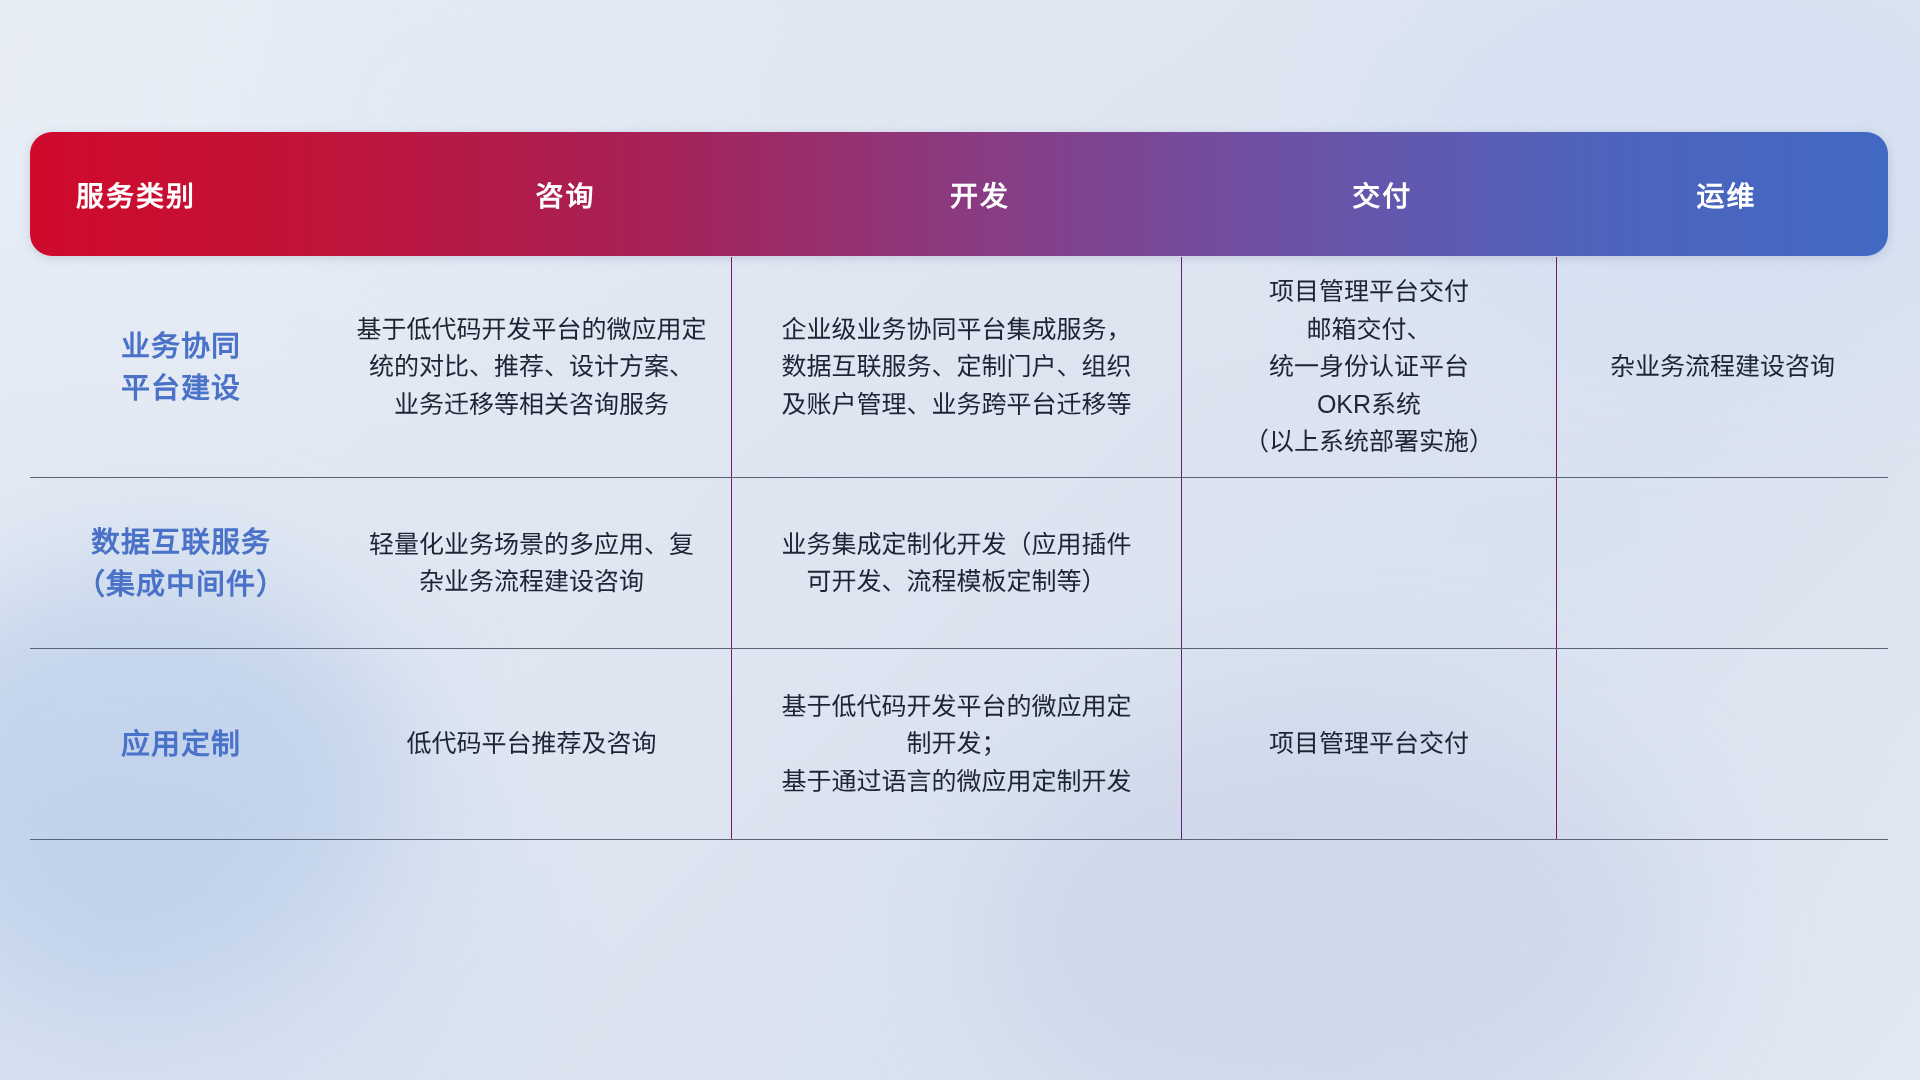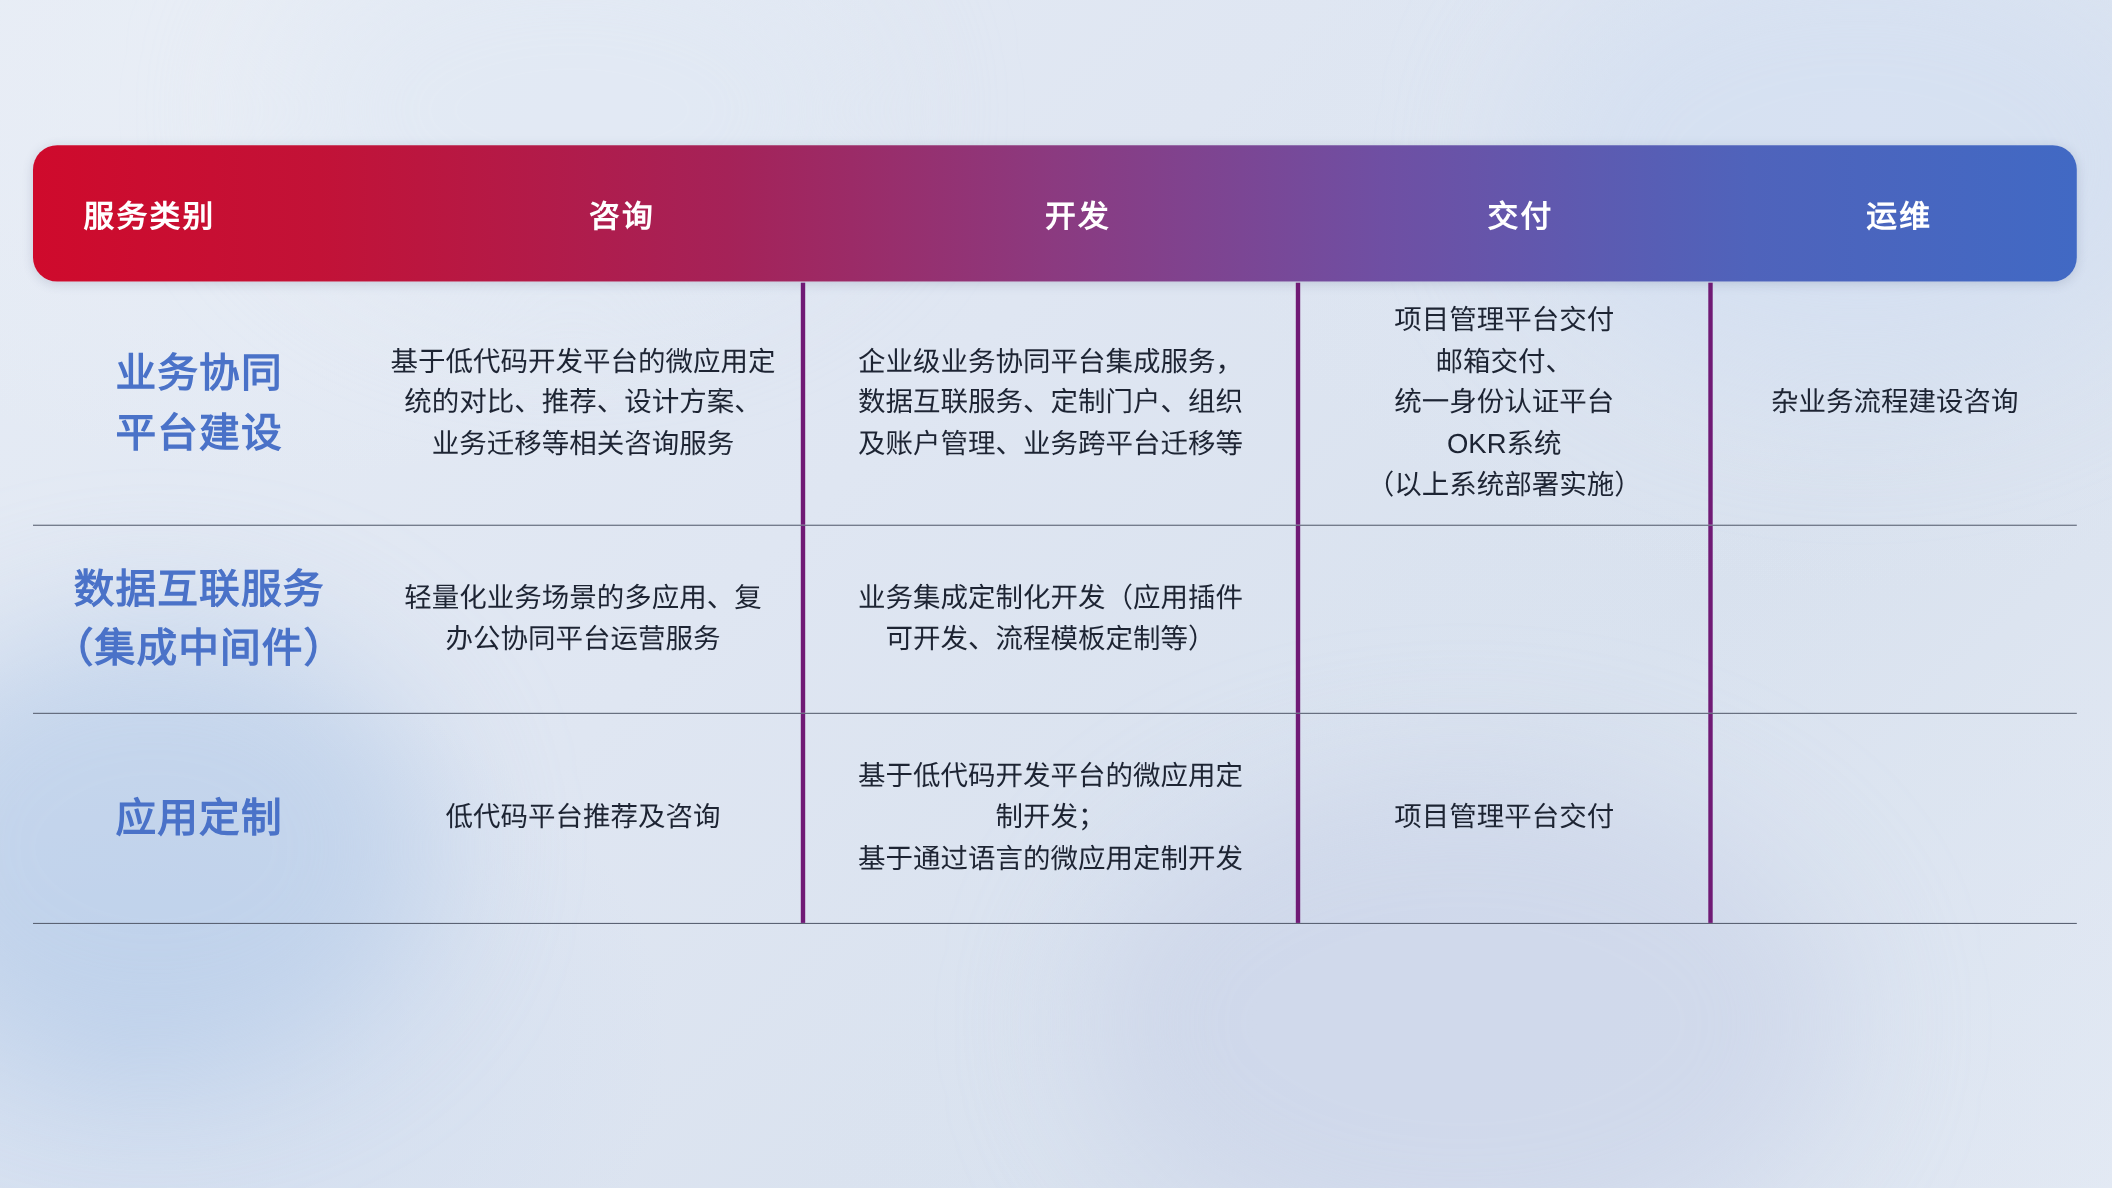--- a/index.html
+++ b/index.html
@@ -89,27 +89,27 @@
   .td {
     box-sizing: border-box;
     padding: 16px 18px;
     display: flex;
     align-items: center;
     justify-content: center;
     text-align: center;
     font-size: 25px;
     line-height: 1.5;
     color: #1d2433;
-    border-right: 4px solid #701a75;
+    border-right: 1px solid #701a75;
     white-space: pre-line;
   }
   .td.first {
     color: #4a72c8;
     font-weight: bold;
-    font-size: 37px;
+    font-size: 29px;
     letter-spacing: 1px;
     border-right: none;
     line-height: 1.45;
   }
   .td.col4 { border-right: none; }
 
   .r1 { height: 220px; }
   .r2 { height: 170px; }
   .r3 { height: 190px; }
 </style>
@@ -148,21 +148,21 @@
 统一身份认证平台
 OKR系统
 （以上系统部署实施）</div>
         <div class="td col4">杂业务流程建设咨询</div>
       </div>
 
       <div class="trow r2">
         <div class="td first col0">数据互联服务
 （集成中间件）</div>
         <div class="td col1">轻量化业务场景的多应用、复
-办公协同平台运营服务</div>
+杂业务流程建设咨询</div>
         <div class="td col2">业务集成定制化开发（应用插件
 可开发、流程模板定制等）</div>
         <div class="td col3"></div>
         <div class="td col4"></div>
       </div>
 
       <div class="trow r3">
         <div class="td first col0">应用定制</div>
         <div class="td col1">低代码平台推荐及咨询</div>
         <div class="td col2">基于低代码开发平台的微应用定

